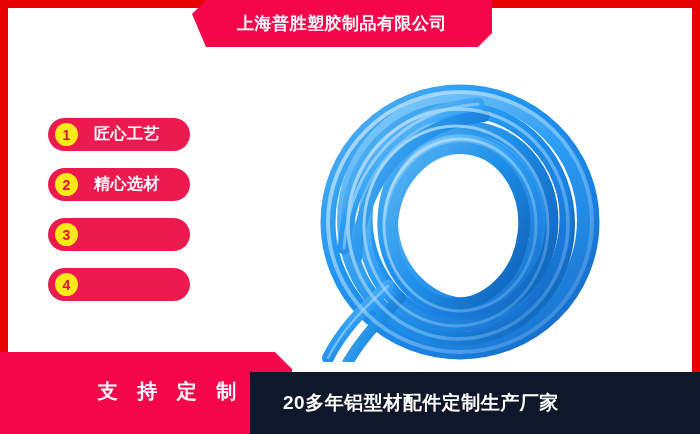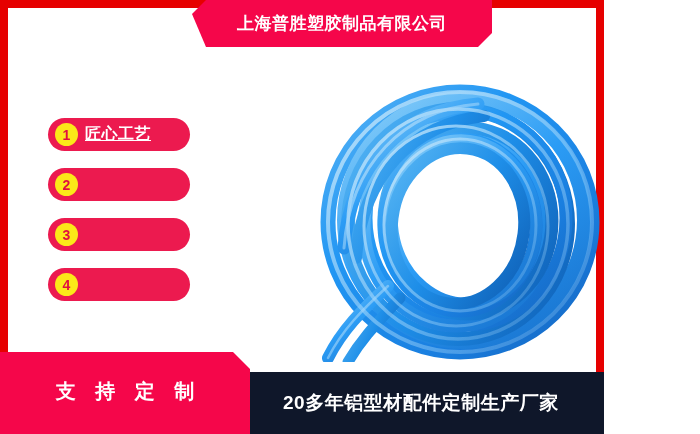--- a/index.html
+++ b/index.html
@@ -2,21 +2,21 @@
 <html><head>
 <meta charset="utf-8">
 <style>
   html, body {
     margin: 0;
     padding: 0;
     background: #ffffff;
   }
   #stage {
     position: relative;
-    width: 604px;
+    width: 700px;
     height: 434px;
     overflow: hidden;
     background: #ffffff;
     font-family: "Liberation Sans", "DejaVu Sans", sans-serif;
   }
 
   
   .frame-top {
     position: absolute;
     left: 0; top: 0;
@@ -84,24 +84,23 @@
     display: flex;
     align-items: center;
     justify-content: center;
     flex: 0 0 auto;
     line-height: 1;
   }
   .pill-label {
     color: #ffffff;
     font-size: 16px;
     font-weight: bold;
-    margin-left: 7px;
+    margin-left: 16px;
     letter-spacing: 0.5px;
     white-space: nowrap;
-    text-decoration: underline;
   }
 
   
   .product {
     position: absolute;
     left: 292px; top: 72px;
     width: 340px; height: 290px;
   }
   .product svg { display: block; }
 
@@ -109,20 +108,21 @@
   .cta {
     position: absolute;
     left: 0; top: 352px;
     width: 250px; height: 82px;
     background: #f5064a;
     clip-path: polygon(0 0, calc(100% - 17px) 0, 100% 17px, 100% 100%, 0 100%);
     display: flex;
     flex-direction: column;
     align-items: center;
     justify-content: center;
+    padding-left: 42px;
   }
   .cta-line1 {
     color: #ffffff;
     font-size: 20px;
     font-weight: bold;
     letter-spacing: 7px;
     text-indent: 7px;
     white-space: nowrap;
     margin-bottom: 3px;
   }
@@ -165,20 +165,21 @@
     <span>上海普胜塑胶制品有限公司</span>
   </div>
 
   <div class="features">
     <div class="pill">
       <div class="pill-badge">1</div>
       <div class="pill-label">匠心工艺</div>
     </div>
     <div class="pill">
       <div class="pill-badge">2</div>
+      <div class="pill-label">精心选材</div>
     </div>
     <div class="pill">
       <div class="pill-badge">3</div>
     </div>
     <div class="pill">
       <div class="pill-badge">4</div>
     </div>
   </div>
 
   <div class="product">

